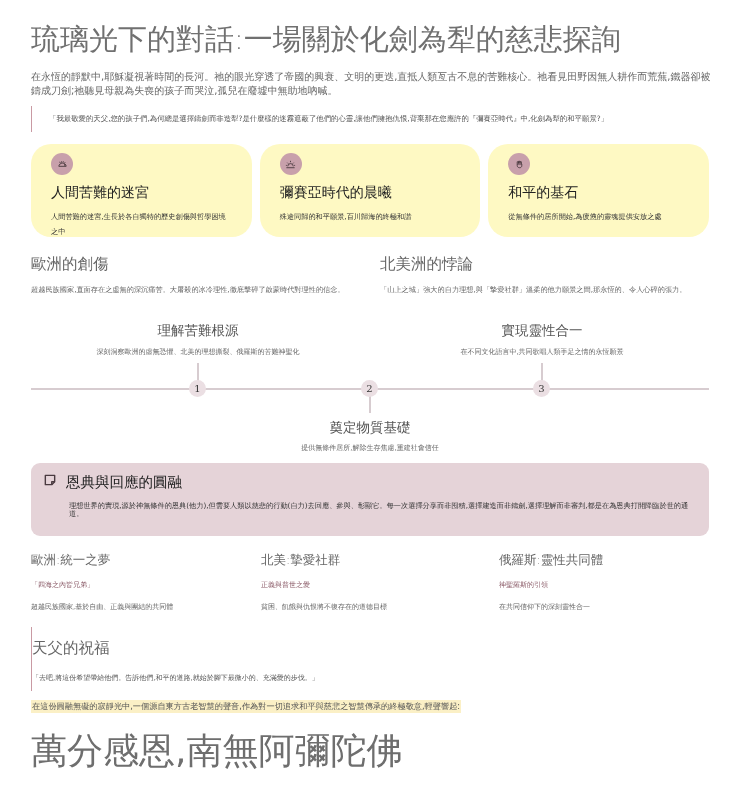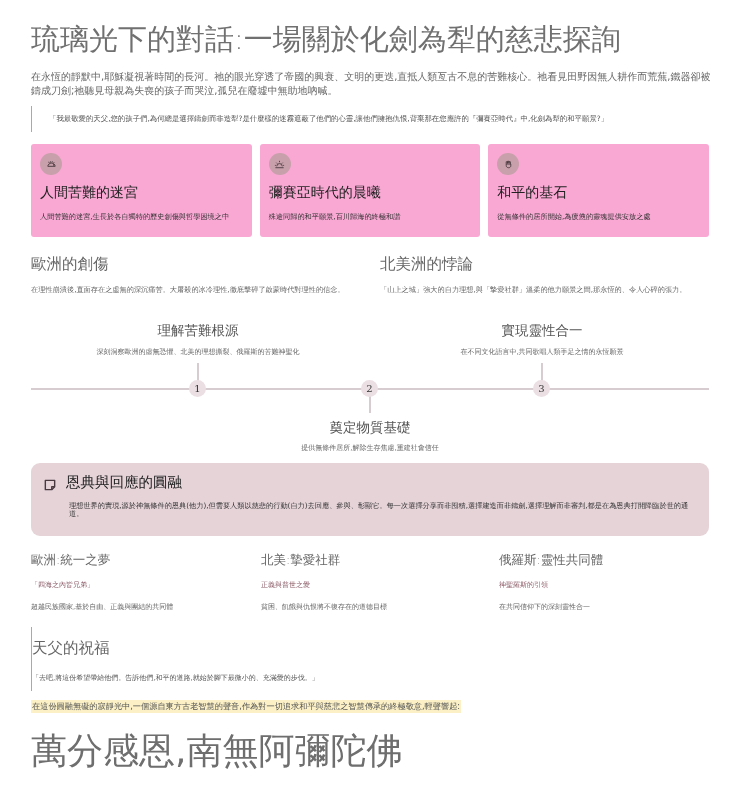--- a/index.html
+++ b/index.html
@@ -4,38 +4,38 @@
 <style>
   * { box-sizing: border-box; margin: 0; padding: 0; }
   html, body { width: 740px; height: 797px; background: #ffffff; overflow: hidden; }
   body { font-family: "DejaVu Sans", "Liberation Sans", sans-serif; color: #555; position: relative; }
 
   .page-title { position: absolute; left: 31px; top: 20px; font-size: 29px; font-weight: 300; color: #707070; letter-spacing: 0px; white-space: nowrap; }
   .intro { position: absolute; left: 31px; top: 70px; width: 680px; font-size: 10px; line-height: 14px; color: #666; }
   .quote { position: absolute; left: 31px; top: 106px; width: 680px; height: 26px; border-left: 1.5px solid #c99aa3; padding-left: 17px; padding-top: 8px; font-size: 7.4px; color: #555; }
 
   .cards { position: absolute; left: 31px; top: 144px; width: 678px; height: 93px; display: flex; gap: 8px; }
-  .card { flex: 1; background: #f9a8d4; border-radius: 3px; padding: 9px 9px; position: relative; }
+  .card { flex: 1; background: #fef9c3; border-radius: 20px; padding: 9px 20px; position: relative; }
   .card-icon { width: 22px; height: 22px; border-radius: 50%; background: #c8a0ab; display: flex; align-items: center; justify-content: center; }
   .card-icon svg { width: 11px; height: 11px; }
   .card-title { margin-top: 9px; font-size: 14px; color: #222; font-weight: 400; }
   .card-desc { margin-top: 7px; font-size: 7.2px; line-height: 15px; color: #333; }
 
   .section-h { position: absolute; font-size: 15.5px; color: #666; font-weight: 300; }
   .section-p { position: absolute; font-size: 7.2px; line-height: 13px; color: #666; }
 
   .step-title { position: absolute; font-size: 13.5px; color: #555; text-align: center; }
   .step-desc { position: absolute; font-size: 7px; color: #666; text-align: center; white-space: nowrap; }
 
   .timeline-line { position: absolute; left: 31px; top: 388px; width: 678px; height: 1.5px; background: #d7ccd0; }
   .tick { position: absolute; width: 1.5px; background: #d7ccd0; }
   .node { position: absolute; width: 17px; height: 17px; border-radius: 50%; background: #ebdfe3; display: flex; align-items: center; justify-content: center; font-family: "DejaVu Serif", "Liberation Serif", serif; font-size: 10px; color: #333; }
 
   .grace { position: absolute; left: 31px; top: 463px; width: 678px; height: 73px; background: #e5d3d8; border-radius: 9px; padding: 10px 12px; }
-  .grace-head { display: flex; align-items: flex-end; gap: 9px; }
+  .grace-head { display: flex; align-items: flex-start; gap: 9px; }
   .grace-head svg { width: 14px; height: 14px; }
   .grace-title { font-size: 14.5px; color: #222; }
   .grace-text { margin-top: 10px; margin-left: 26px; font-size: 7.2px; line-height: 8px; color: #333; }
 
   .col { position: absolute; top: 552px; width: 220px; }
   .col-title { font-size: 12.5px; color: #666; font-weight: 300; }
   .col-sub { margin-top: 11px; font-size: 7px; color: #8a5a67; }
   .col-desc { margin-top: 12px; font-size: 7px; color: #666; }
 
   .blessing { position: absolute; left: 31px; top: 627px; width: 600px; height: 64px; border-left: 1.5px solid #c99aa3; }
@@ -80,21 +80,21 @@
           <path d="M7 10V6h3v4M10 9V5h3v4M13 9V6h3v5"></path>
           <path d="M7 10v4c0 3 2 5 5 5h1c2 0 4-2 4-4v-4H7"></path>
         </svg>
     </div>
     <div class="card-title">和平的基石</div>
     <div class="card-desc">從無條件的居所開始,為疲憊的靈魂提供安放之處</div>
   </div>
 </div>
 
 <h2 class="section-h" style="left:31px; top:254px;">歐洲的創傷</h2>
-<p class="section-p" style="left:31px; top:283px; width:330px;">在理性崩潰後,直面存在之虛無的深沉痛苦。大屠殺的冰冷理性,徹底擊碎了啟蒙時代對理性的信念。</p>
+<p class="section-p" style="left:31px; top:283px; width:330px;">超越民族國家,直面存在之虛無的深沉痛苦。大屠殺的冰冷理性,徹底擊碎了啟蒙時代對理性的信念。</p>
 <h2 class="section-h" style="left:380px; top:254px;">北美洲的悖論</h2>
 <p class="section-p" style="left:380px; top:283px; width:340px;">「山上之城」強大的自力理想,與「摯愛社群」溫柔的他力願景之間,那永恆的、令人心碎的張力。</p>
 
 <div class="step-title" style="left:98px; top:322px; width:200px;">理解苦難根源</div>
 <div class="step-desc" style="left:48px; top:347px; width:300px;">深刻洞察歐洲的虛無恐懼、北美的理想撕裂、俄羅斯的苦難神聖化</div>
 <div class="step-title" style="left:442px; top:322px; width:200px;">實現靈性合一</div>
 <div class="step-desc" style="left:392px; top:347px; width:300px;">在不同文化語言中,共同歌唱人類手足之情的永恆願景</div>
 
 <div class="timeline-line"></div>
 <div class="tick" style="left:197px; top:363px; height:20px;"></div>

